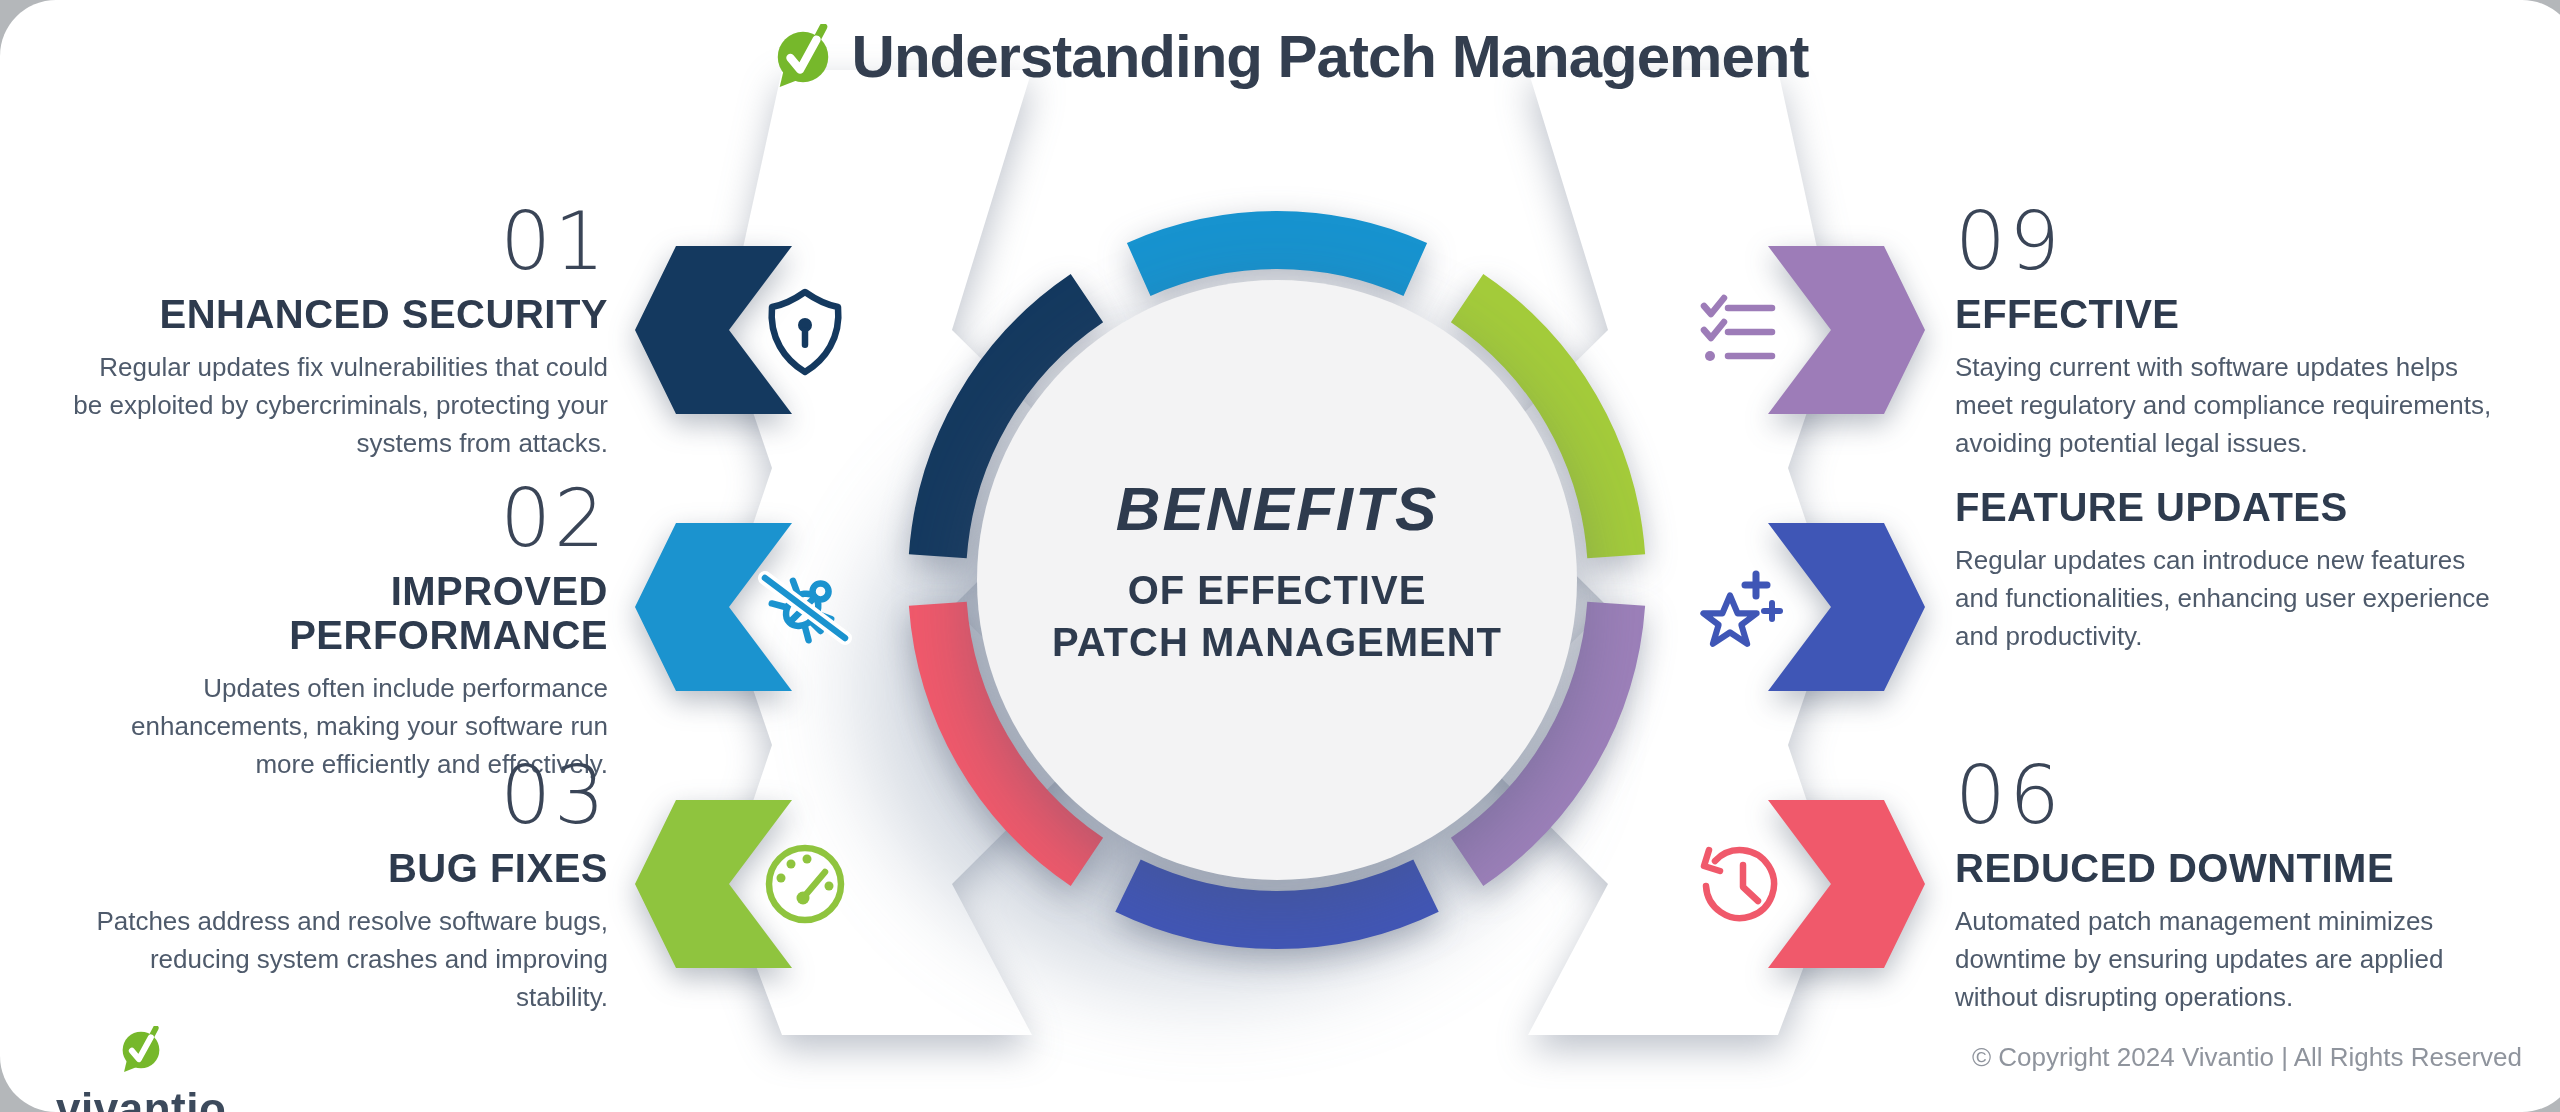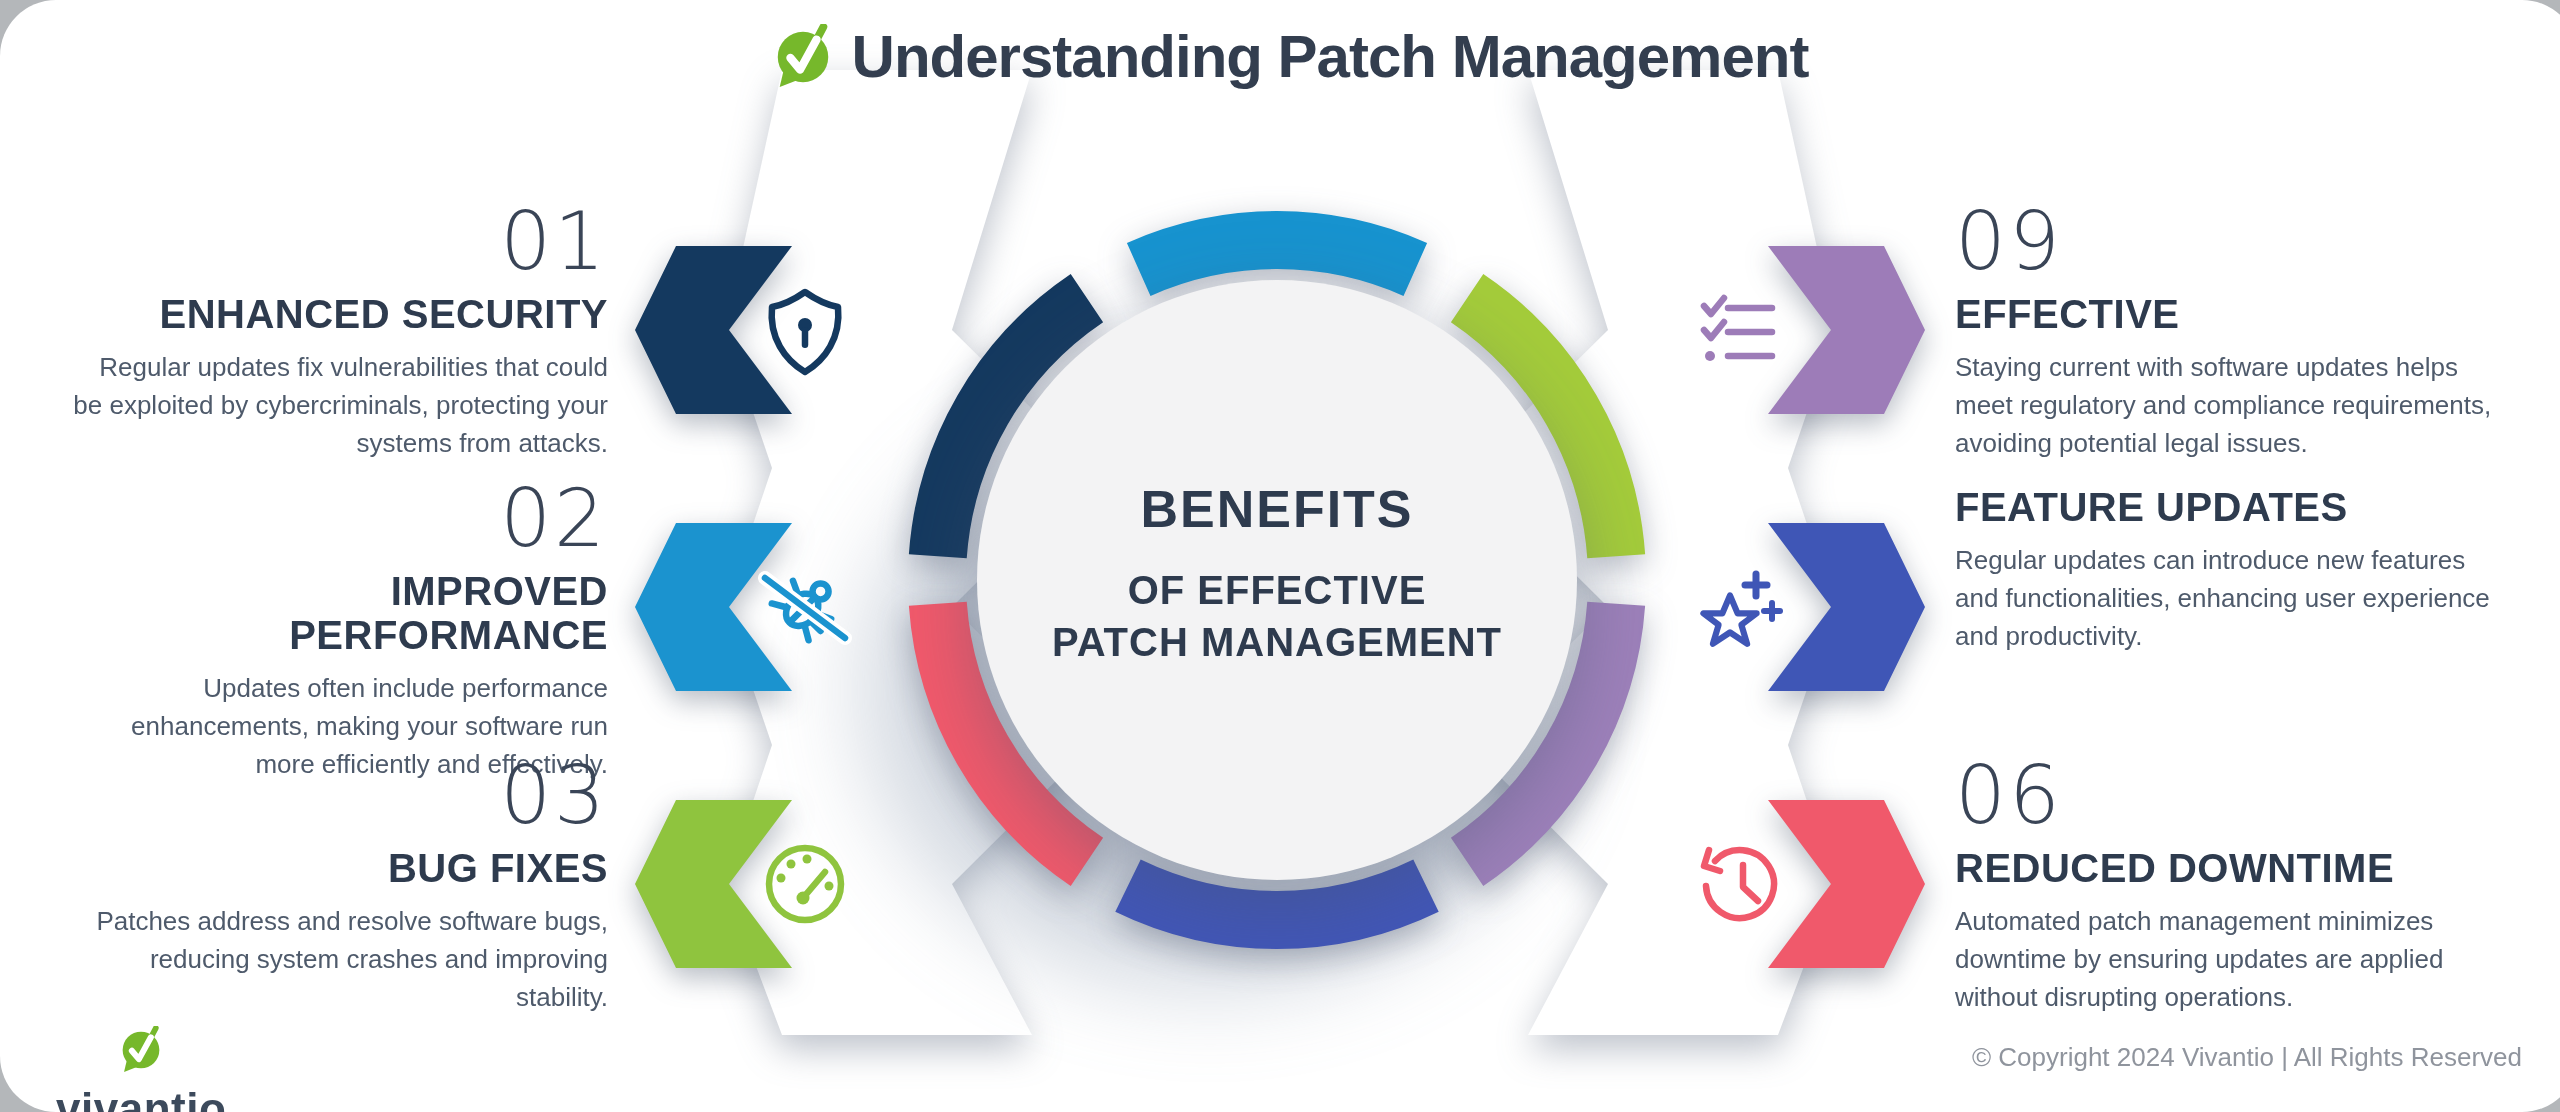--- a/index.html
+++ b/index.html
@@ -12,21 +12,21 @@
   .main-circle{filter:drop-shadow(0 26px 40px rgba(70,84,110,.45));}
   .hdr{position:absolute;left:0;top:22px;width:100%;display:flex;align-items:center;justify-content:center;gap:16px;}
   .hdr-title{font-size:60px;font-weight:800;color:#333e4f;letter-spacing:-1px;white-space:nowrap;}
   .item{position:absolute;width:540px;}
   .item.left{left:68px;text-align:right;}
   .item.right{left:1955px;width:545px;text-align:left;}
   .num{font-size:80px;line-height:84px;font-weight:200;color:#3a4557;letter-spacing:3px;font-family:"DejaVu Sans","Liberation Sans",sans-serif;}
   .ititle{margin-top:8px;font-size:40px;line-height:44px;font-weight:700;color:#2e3b4e;letter-spacing:.5px;}
   .ibody{margin-top:12px;font-size:26px;line-height:38px;color:#4e5a6b;}
   .center-text{position:absolute;left:967px;top:468px;width:620px;text-align:center;}
-  .center-h{font-size:52px;line-height:82px;font-weight:800;color:#2e3b4e;letter-spacing:2px;}
+  .center-h{font-size:62px;line-height:82px;font-weight:800;color:#2e3b4e;letter-spacing:2px;font-style:italic;}
   .center-s{margin-top:14px;font-size:40px;line-height:52px;font-weight:700;color:#2e3b4e;letter-spacing:1px;}
   .brand{position:absolute;left:56px;top:1026px;display:flex;align-items:center;gap:10px;flex-direction:column;}
   .brand-word{font-size:44px;font-weight:700;color:#3c4a5c;letter-spacing:.5px;}
   .copyright{position:absolute;right:56px;top:1042px;font-size:26px;color:#8f949d;}
 </style>
 </head>
 <body>
 
 <div class="stage">
   <div class="card">

